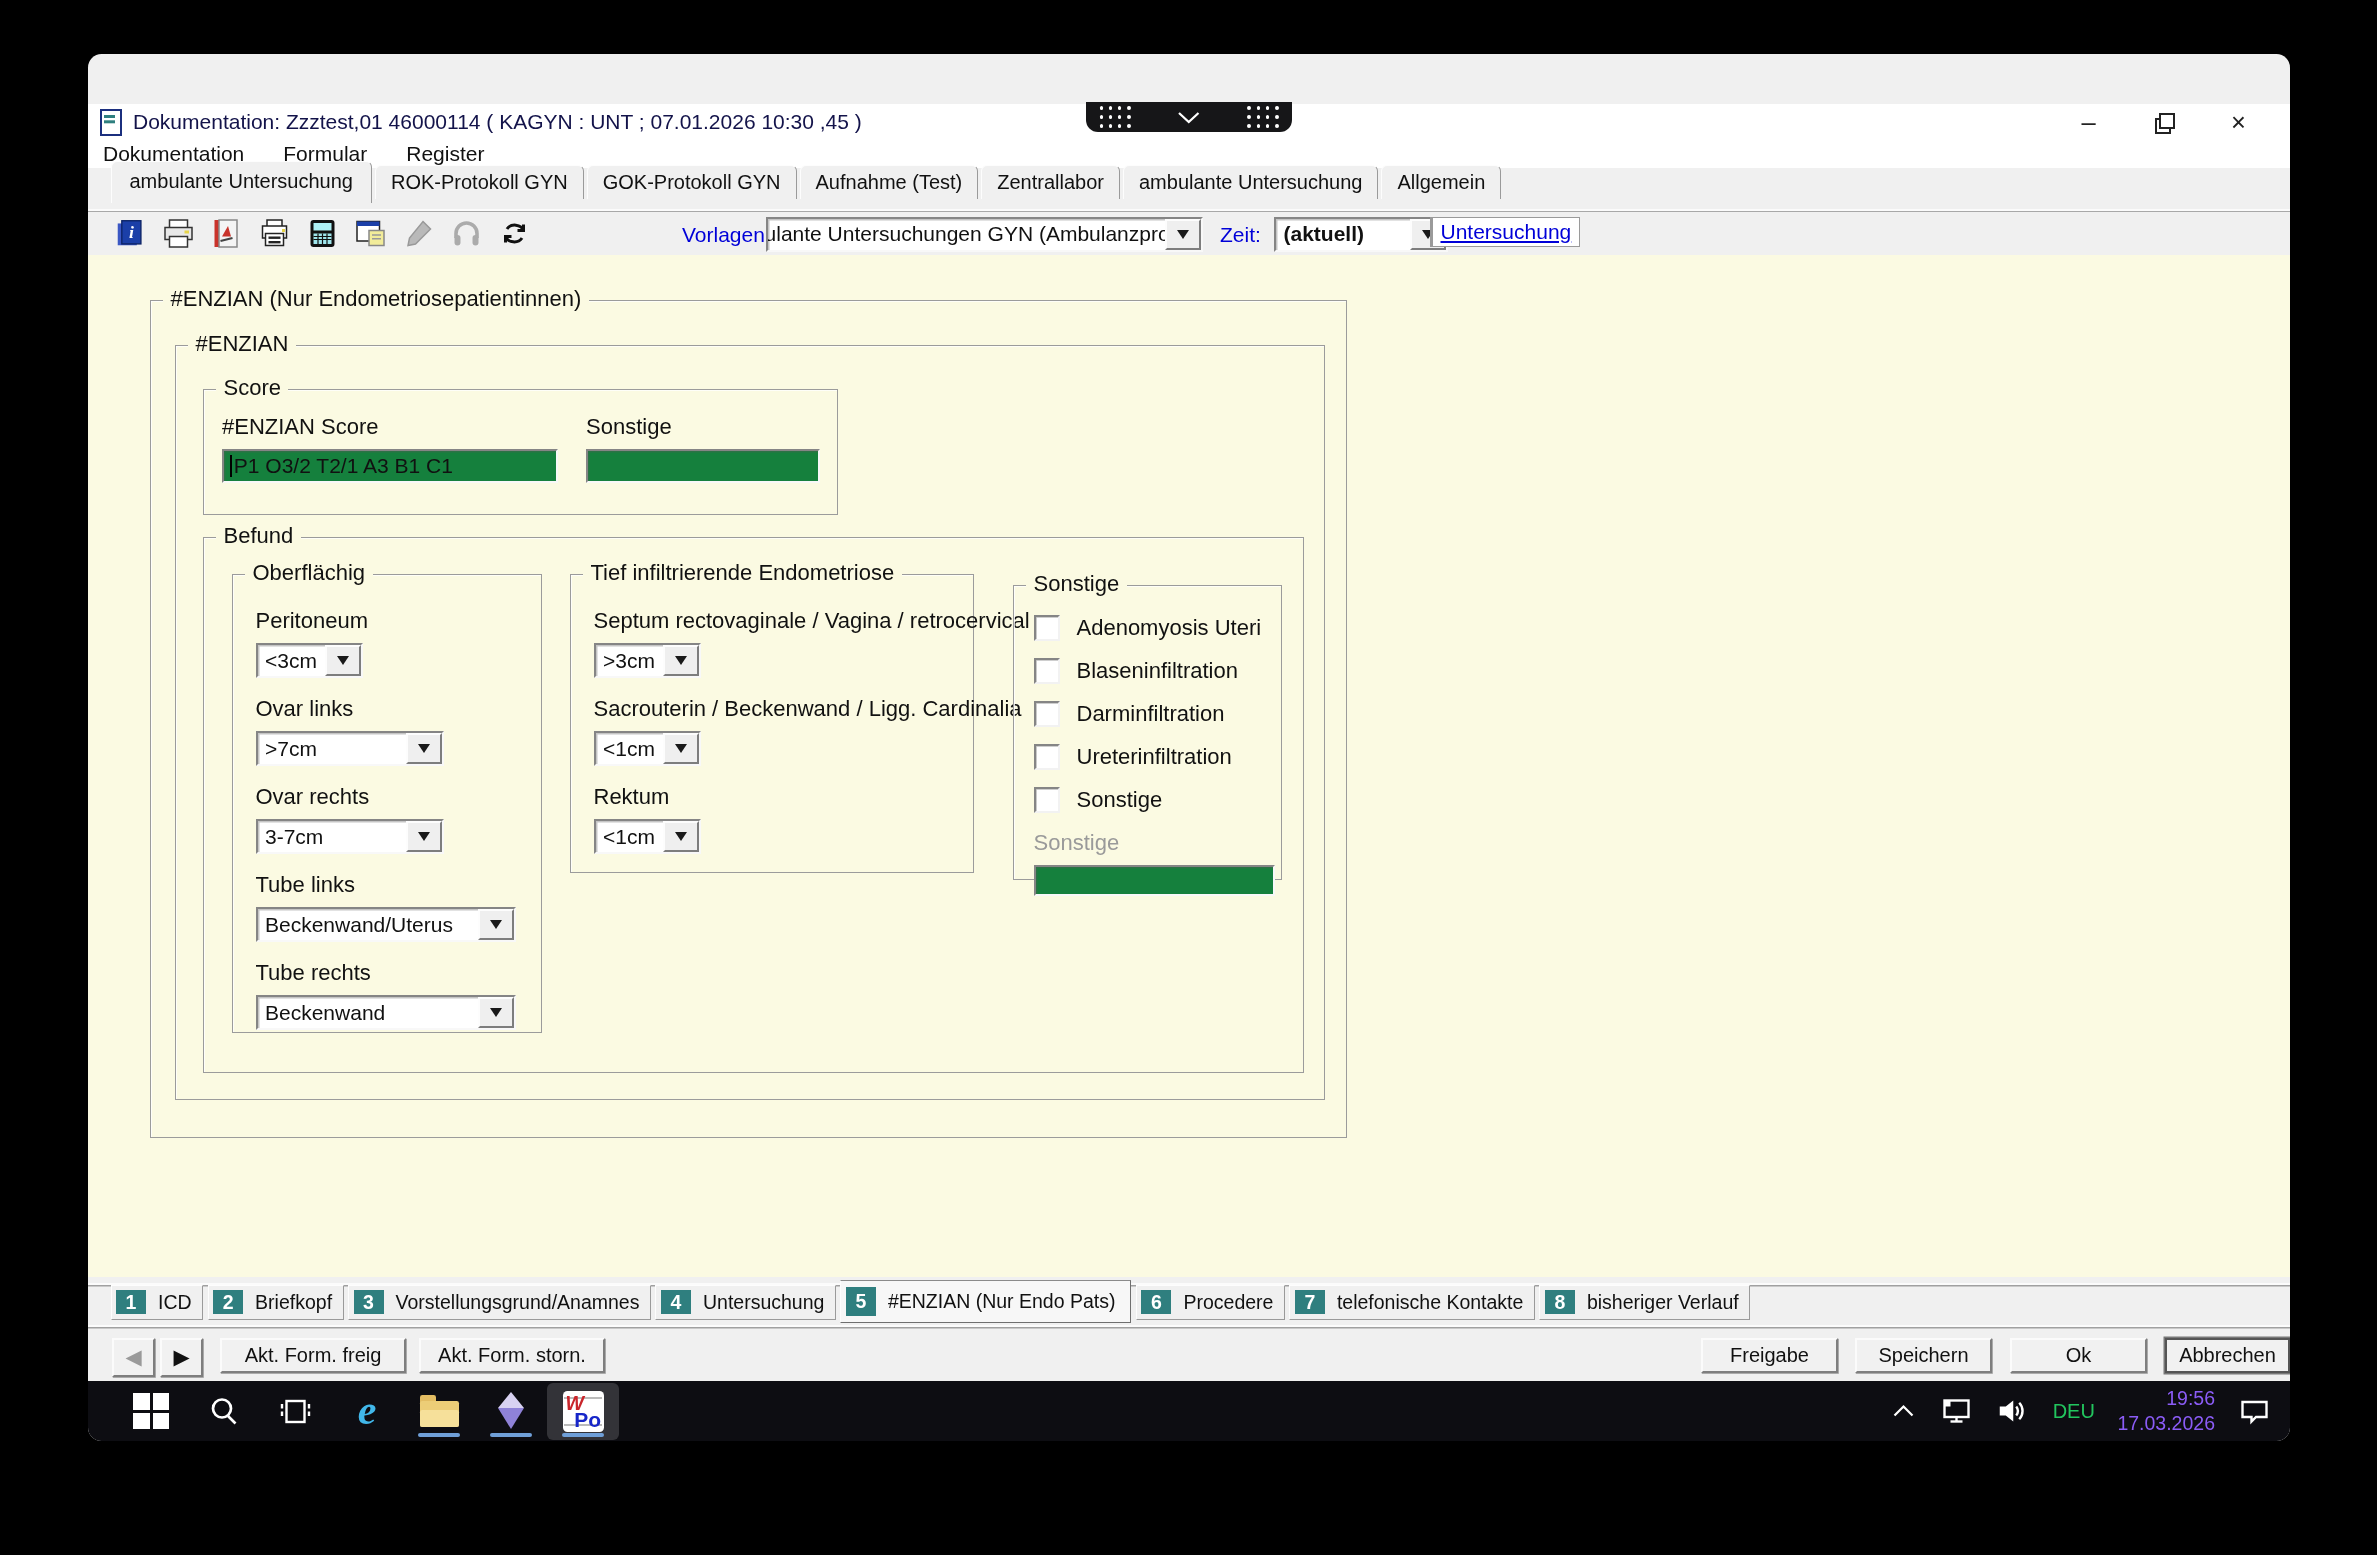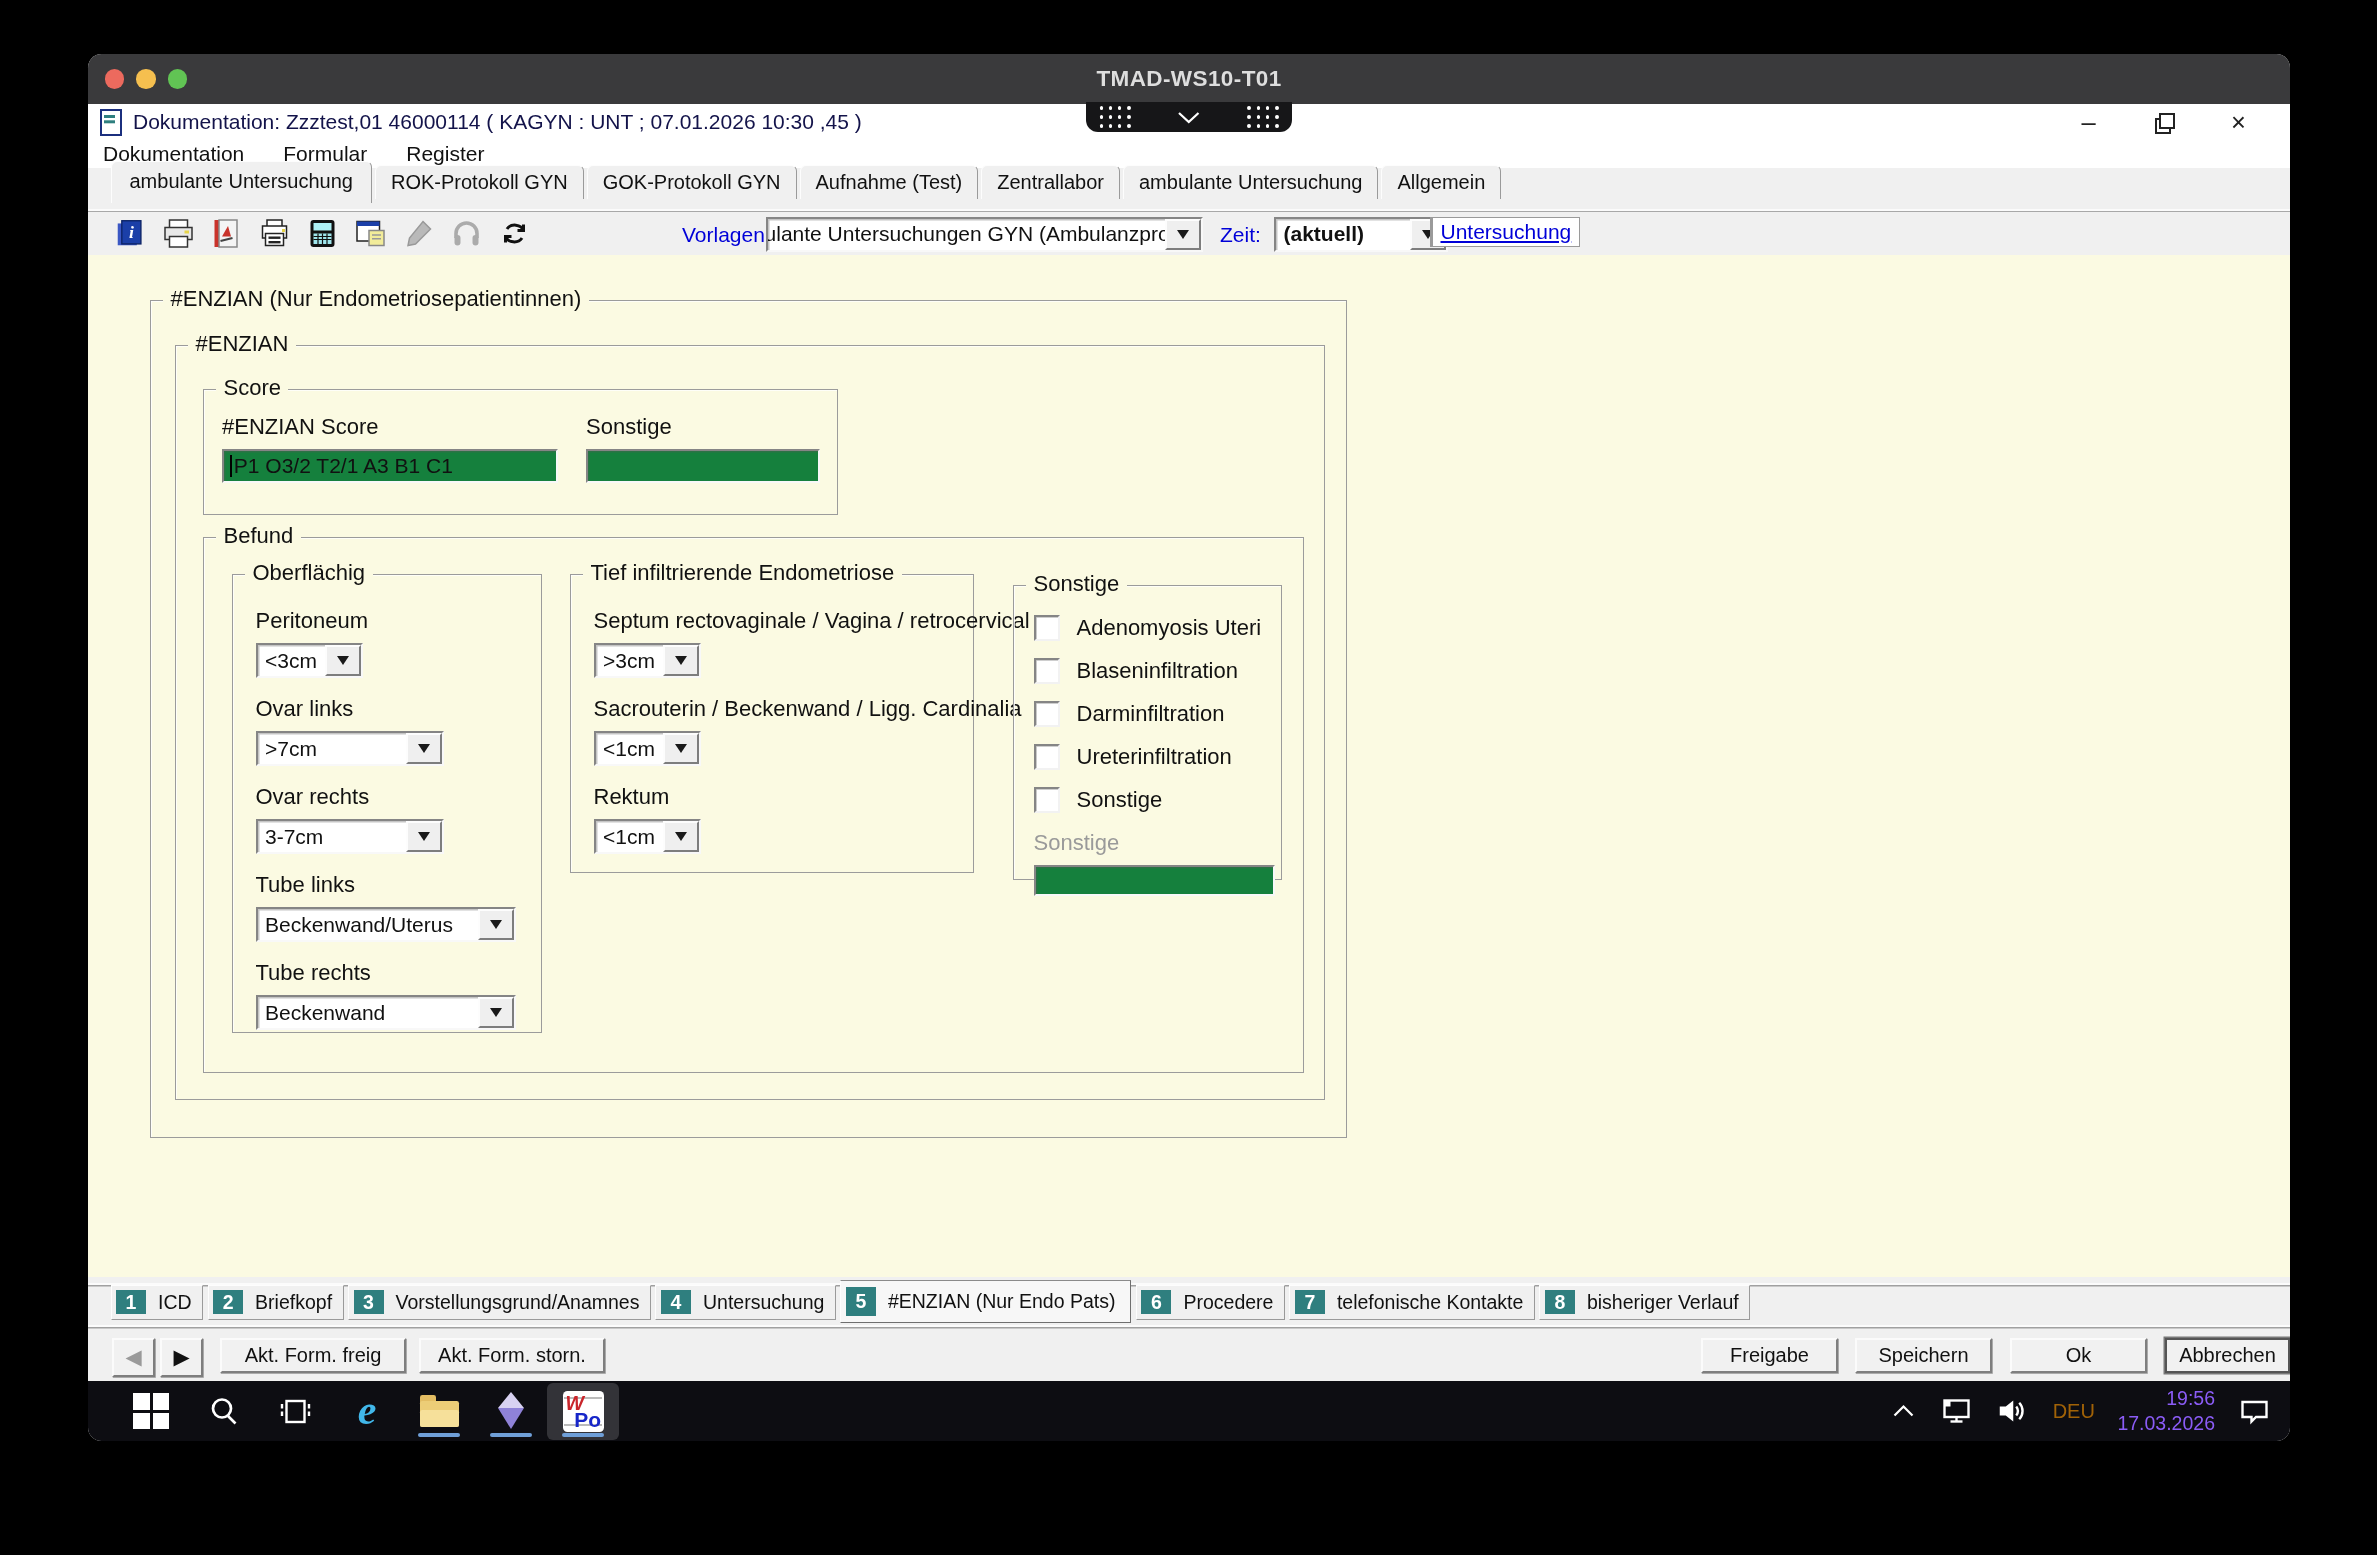--- a/index.html
+++ b/index.html
@@ -127,38 +127,30 @@
   .folder .front{position:absolute;left:0;top:15px;width:39px;height:16.5px;background:#f6e09a;border-radius:2.3px;}
   .folder .slotm{position:absolute;left:12px;top:19.5px;width:15px;height:9px;background:#7ea7d8;}
   .crystal{width:0;height:0;position:relative;}
   .crystal .top{position:absolute;left:-13.5px;top:-19.5px;width:0;height:0;border-left:13.5px solid transparent;border-right:13.5px solid transparent;border-bottom:16.5px solid #d8d2f2;}
   .crystal .bot{position:absolute;left:-13.5px;top:-3px;width:0;height:0;border-left:13.5px solid transparent;border-right:13.5px solid transparent;border-top:21px solid #8f82d8;}
   .po-box{width:41px;height:41px;background:#fff;border-radius:4.5px;position:relative;overflow:hidden;}
   .po-box .w{position:absolute;left:3px;top:1.5px;color:#c9252b;font-weight:bold;font-size:19.5px;font-style:italic;}
   .po-box .po{position:absolute;right:2.3px;bottom:0px;color:#1726c9;font-weight:bold;font-size:21px;}
   .po-box .line{position:absolute;left:1.5px;right:1.5px;height:2.3px;background:#bbb;}
   .tray{position:absolute;right:19.5px;top:0;height:60px;display:flex;align-items:center;gap:22.5px;}
-  .tray-txt{color:#a16207;font-size:20px;}
+  .tray-txt{color:#22c55e;font-size:20px;}
   .timeblock{color:#8b5cf6;font-size:19.5px;text-align:right;line-height:25px;}
 
   svg{display:block;}
 </style>
 </head>
 <body>
 
 <div class="mac-window">
 
-  <div class="mac-titlebar">
-    <div class="mac-title">TMAD-WS10-T01</div>
-    <div class="traffic">
-      <span class="light red"></span>
-      <span class="light yellow"></span>
-      <span class="light green"></span>
-    </div>
-  </div>
 
   <div class="rdp-pill">
     <span class="dotgrid">
         <i></i>
         <i></i>
         <i></i>
         <i></i>
         <i></i>
         <i></i>
         <i></i>

